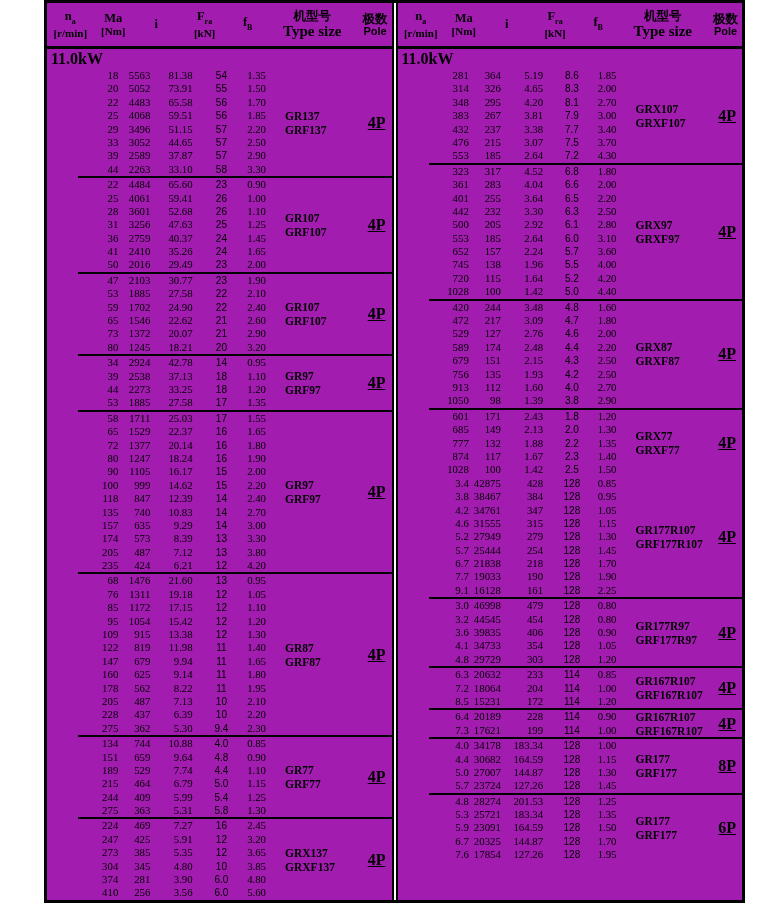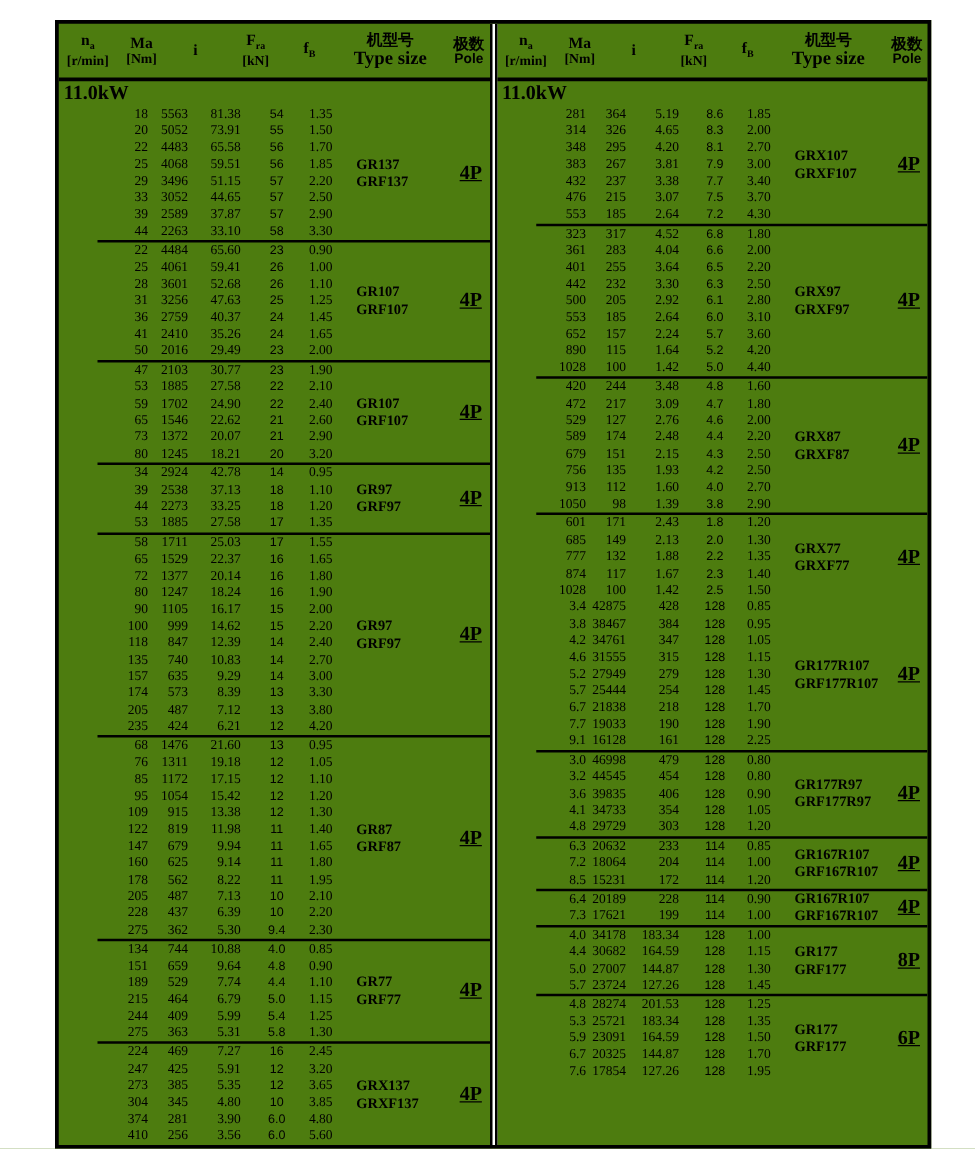--- a/index.html
+++ b/index.html
@@ -2,23 +2,23 @@
 <html><head>
 <meta charset="utf-8">
 <style>
   html,body{margin:0;padding:0;}
   body{
     width:780px;height:919px;background:#ffffff;
     font-family:"Liberation Serif", serif;color:#000;
     position:relative;overflow:hidden;
   }
   .table-frame{
-    position:absolute;left:44px;top:16px;width:701px;height:903px;
+    position:absolute;left:44px;top:0;width:701px;height:903px;
     border:3px solid #000;box-sizing:border-box;
-    display:flex;background:#4d7c0f;overflow:hidden;
+    display:flex;background:#a21caf;overflow:hidden;
   }
   .subtable{flex:1 1 0;display:flex;flex-direction:column;min-width:0;}
   .vdiv{width:2px;background:#fff;border-left:2px solid #000;border-right:2px solid #000;flex:0 0 2px;}
   .sub-header{
     height:46px;flex:0 0 46px;border-bottom:3px solid #000;box-sizing:border-box;
     display:grid;grid-template-columns:13.5% 11.5% 13.5% 14.5% 10.5% 27% 9.5%;
     align-items:center;
   }
   .hcell{text-align:center;font-weight:bold;line-height:1.1;}
   .hsym{font-size:12.5px;}
@@ -709,21 +709,28 @@
               <div class="c-fb">3.10</div>
             </div>
             <div class="row">
               <div class="c-na">652</div>
               <div class="c-ma">157</div>
               <div class="c-i">2.24</div>
               <div class="c-fra">5.7</div>
               <div class="c-fb">3.60</div>
             </div>
             <div class="row">
-              <div class="c-na">890</div>
+              <div class="c-na">745</div>
+              <div class="c-ma">138</div>
+              <div class="c-i">1.96</div>
+              <div class="c-fra">5.5</div>
+              <div class="c-fb">4.00</div>
+            </div>
+            <div class="row">
+              <div class="c-na">720</div>
               <div class="c-ma">115</div>
               <div class="c-i">1.64</div>
               <div class="c-fra">5.2</div>
               <div class="c-fb">4.20</div>
             </div>
             <div class="row">
               <div class="c-na">1028</div>
               <div class="c-ma">100</div>
               <div class="c-i">1.42</div>
               <div class="c-fra">5.0</div>

